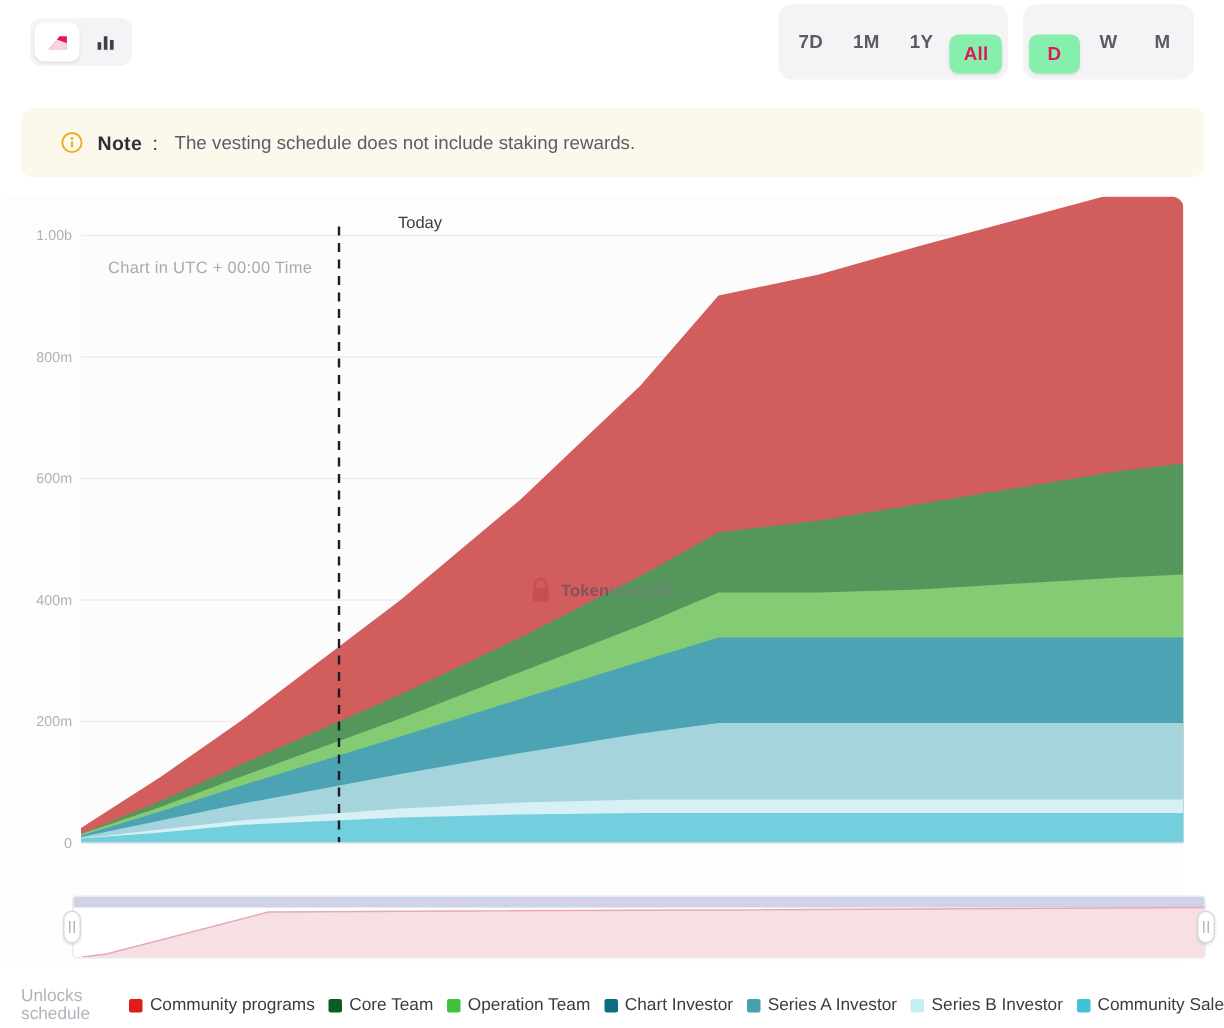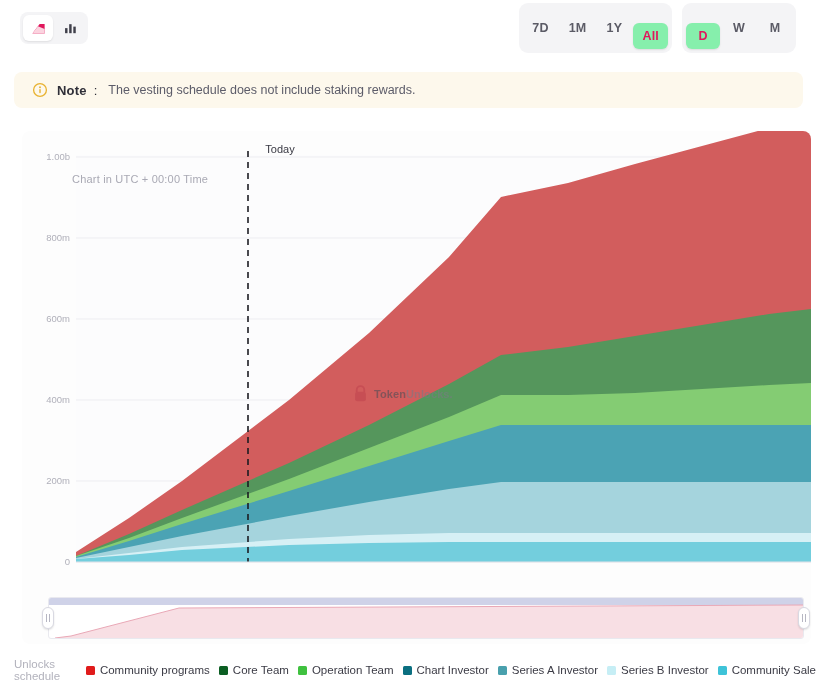--- a/index.html
+++ b/index.html
@@ -76,42 +76,42 @@
   .pill.active {
     background: #86efac;
     color: #e0175c;
     box-shadow: 0 1px 2px rgba(0,0,0,.10);
     margin-top: 16px;
   }
 
   
   .note {
     position: absolute; left: 14px; top: 72px;
-    width: 789px; height: 36px;
+    width: 789px; height: 46px;
     background: #fdf8ec;
     border-radius: 8px;
     display: flex; align-items: center;
-    padding: 0 18px;
+    padding: 0 26px;
     gap: 9px;
   }
   .note-icon {
     width: 16px; height: 16px;
     flex: 0 0 16px;
     display: block;
   }
   .note-label {
     font-size: 13px; font-weight: 700; color: #2f2f38;
     letter-spacing: .2px;
   }
   .note-colon { font-size: 13px; color: #2f2f38; margin: 0 2px 0 -2px; }
   .note-text { font-size: 12.5px; color: #5c5c69; }
 
   
   .chart-card {
-    position: absolute; left: 22px; top: 131px;
+    position: absolute; left: 0; top: 131px;
     width: 789px; height: 513px;
     background: #fdfdfd;
     border-radius: 8px;
     overflow: hidden;
   }
   .plot-wrap {
     position: absolute; left: 0; top: 0;
     width: 789px; height: 445px;
   }
   .chart-svg { display: block; }

